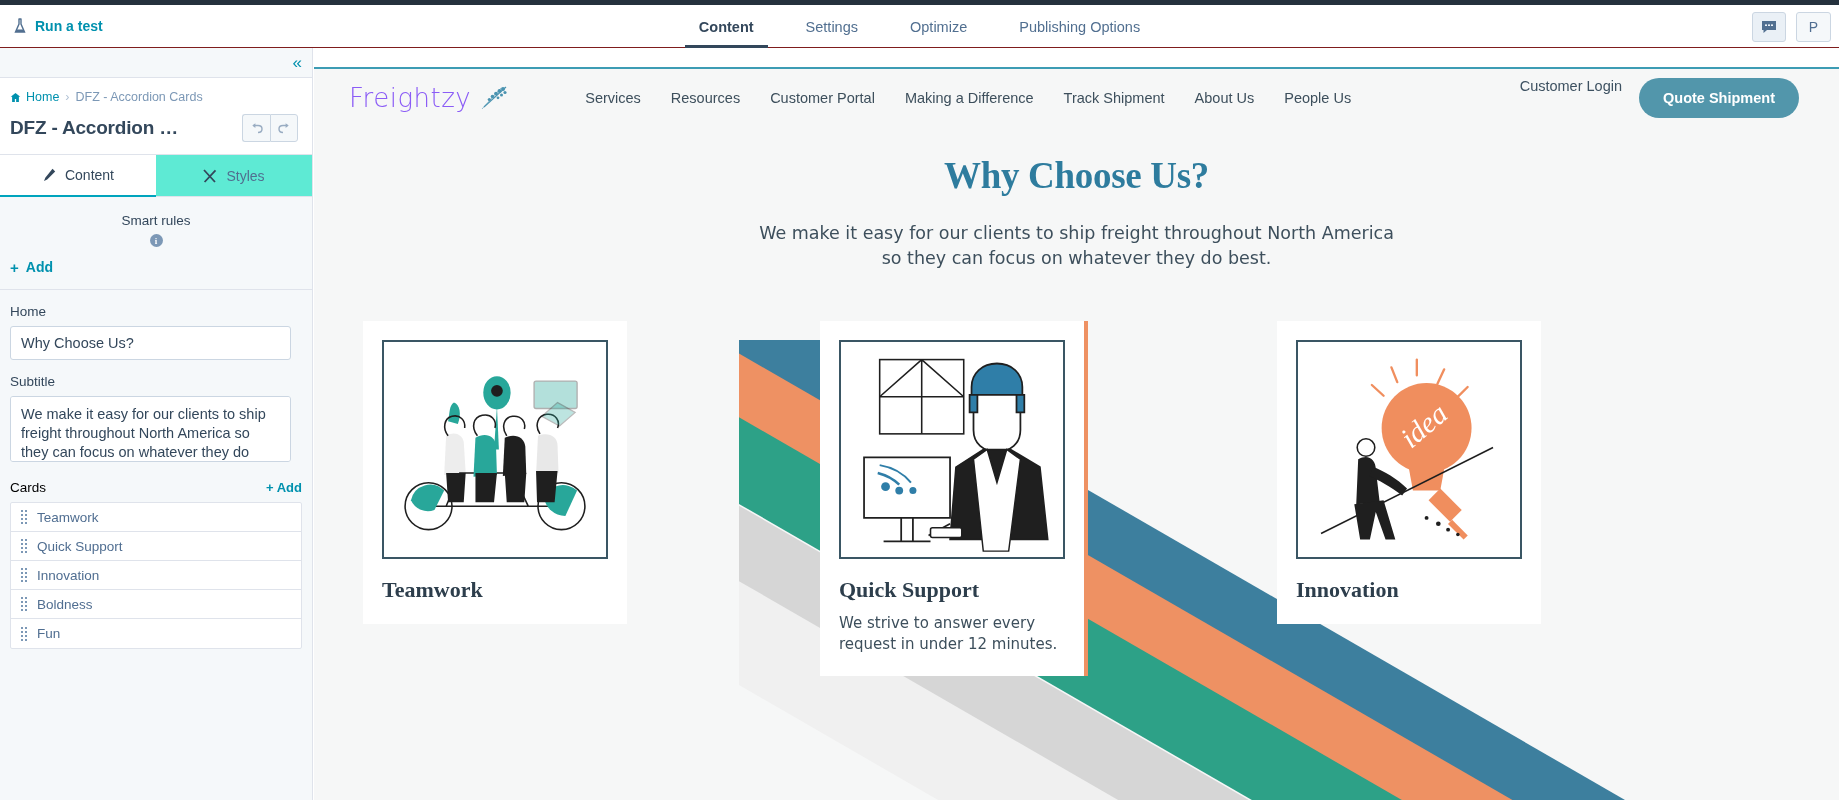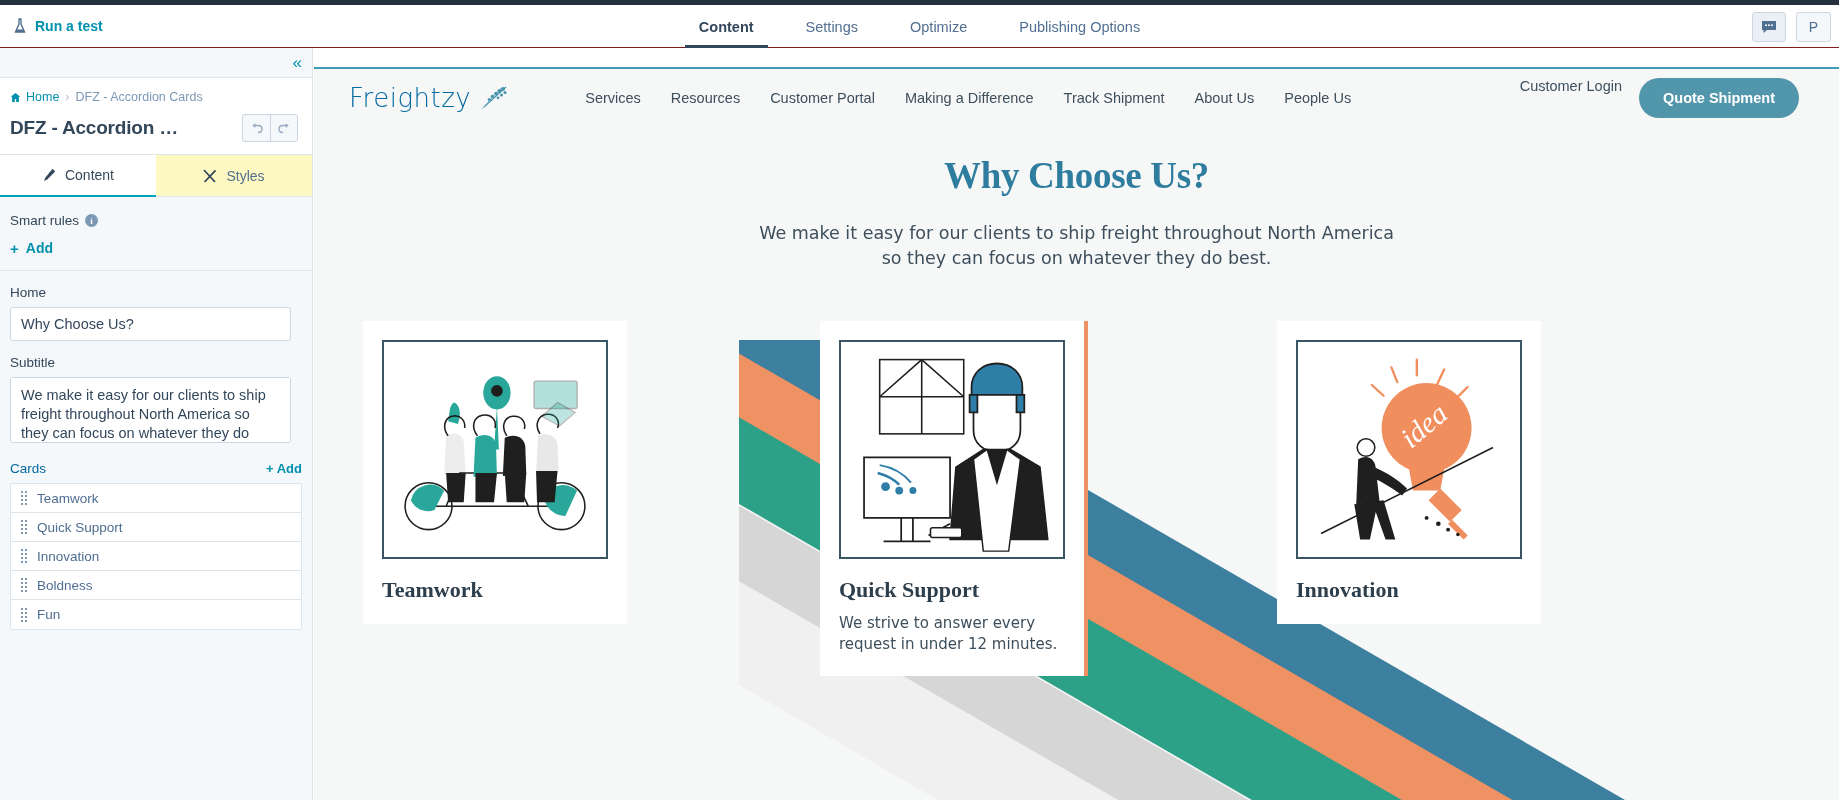--- a/index.html
+++ b/index.html
@@ -138,30 +138,30 @@
   .sb-tab {
     flex: 1;
     display: flex; align-items: center; justify-content: center; gap: 9px;
     font-size: 14px;
     cursor: pointer;
     color: #33475b;
     background: #ffffff;
     border-bottom: 2px solid #00a4bd;
   }
   .sb-tab.inactive {
-    background: #fef9c3;
+    background: #5eead4;
     color: #516f90;
     border-bottom: 1px solid #dfe3eb;
   }
   .tab-ico { width: 14px; height: 14px; display: block; }
 
   .sb-section { padding: 16px 10px 14px 10px; border-bottom: 1px solid #dfe3eb; }
   .smart-label {
     display: flex; align-items: center; gap: 6px;
-    font-size: 13.5px; color: #33475b; margin-bottom: 12px;
+    font-size: 13.5px; color: #33475b; margin-bottom: 12px; flex-direction: column;
   }
   .info-dot {
     width: 13px; height: 13px; border-radius: 50%;
     background: #7c98b6; color: #fff; font-size: 9px; font-weight: 700;
     display: flex; align-items: center; justify-content: center;
     font-family: "Liberation Serif", serif;
   }
   .add-link {
     display: flex; align-items: center; gap: 7px;
     color: #0091ae; font-size: 14px; font-weight: 600; cursor: pointer;
@@ -179,21 +179,21 @@
     padding: 8px 10px;
     outline: none;
     display: block;
   }
   textarea.field-input { resize: none; height: 66px; line-height: 19px; }
 
   .cards-head {
     display: flex; align-items: center; justify-content: space-between;
     padding: 18px 10px 7px 10px;
   }
-  .cards-head-label { font-size: 13.5px; color: #0369a1; }
+  .cards-head-label { font-size: 13.5px; color: #000000; }
   .cards-add { color: #0091ae; font-size: 13px; font-weight: 600; cursor: pointer; }
   .cards-list {
     margin: 0 10px;
     border: 1px solid #dfe3eb;
     background: #ffffff;
     border-radius: 2px;
   }
   .card-item {
     display: flex; align-items: center; gap: 10px;
     height: 29px;
@@ -223,21 +223,21 @@
 
   
   .site-nav {
     height: 57px;
     display: flex; align-items: center;
     padding: 0 0 0 35px;
     background: #f6f7f7;
   }
   .brand { display: flex; align-items: center; gap: 8px; }
   .brand-word {
-    font-size: 26px; color: #0369a1; letter-spacing: 0.5px;
+    font-size: 26px; color: #8b5cf6; letter-spacing: 0.5px;
     font-family: "DejaVu Sans", sans-serif; font-weight: 300; text-align: right;
   }
   .brand-mark { width: 30px; height: 26px; display: block; }
   .site-links {
     display: flex; align-items: center; gap: 30px;
     margin-left: 76px;
     font-size: 14.5px; color: #3d4f5c;
   }
   .site-links span { cursor: pointer; white-space: nowrap; }
   .site-right {

